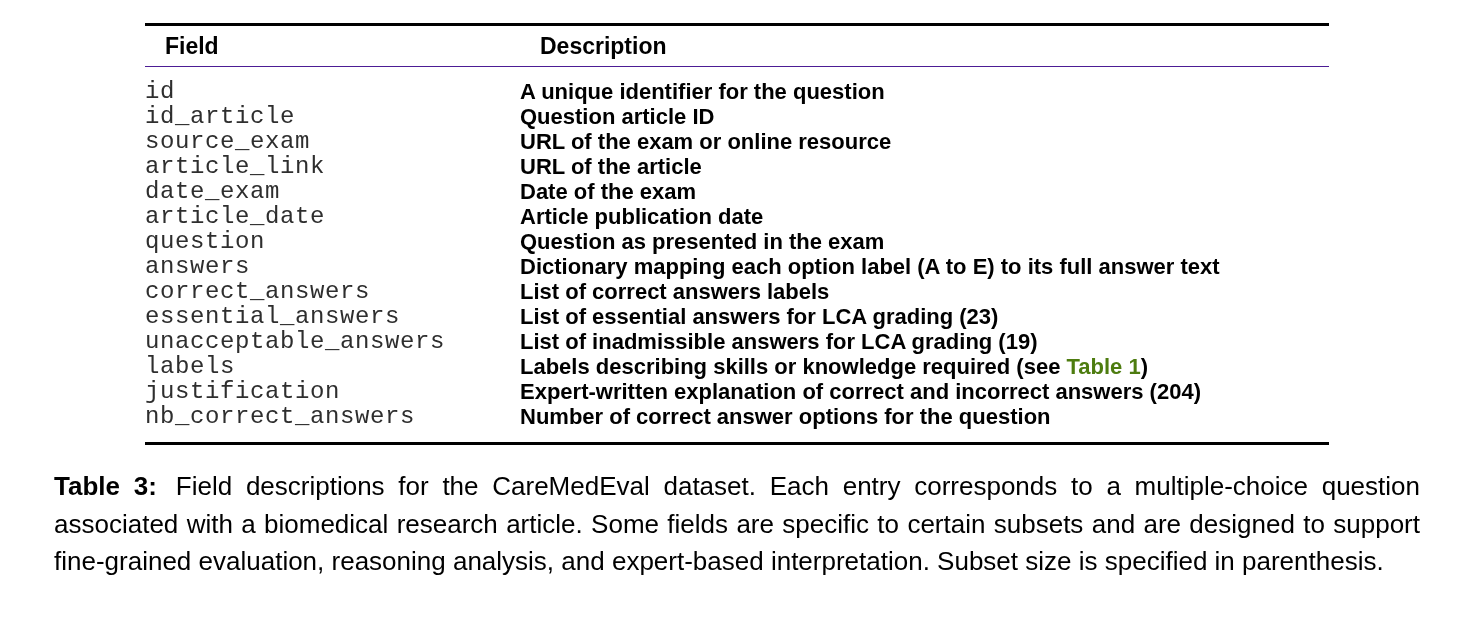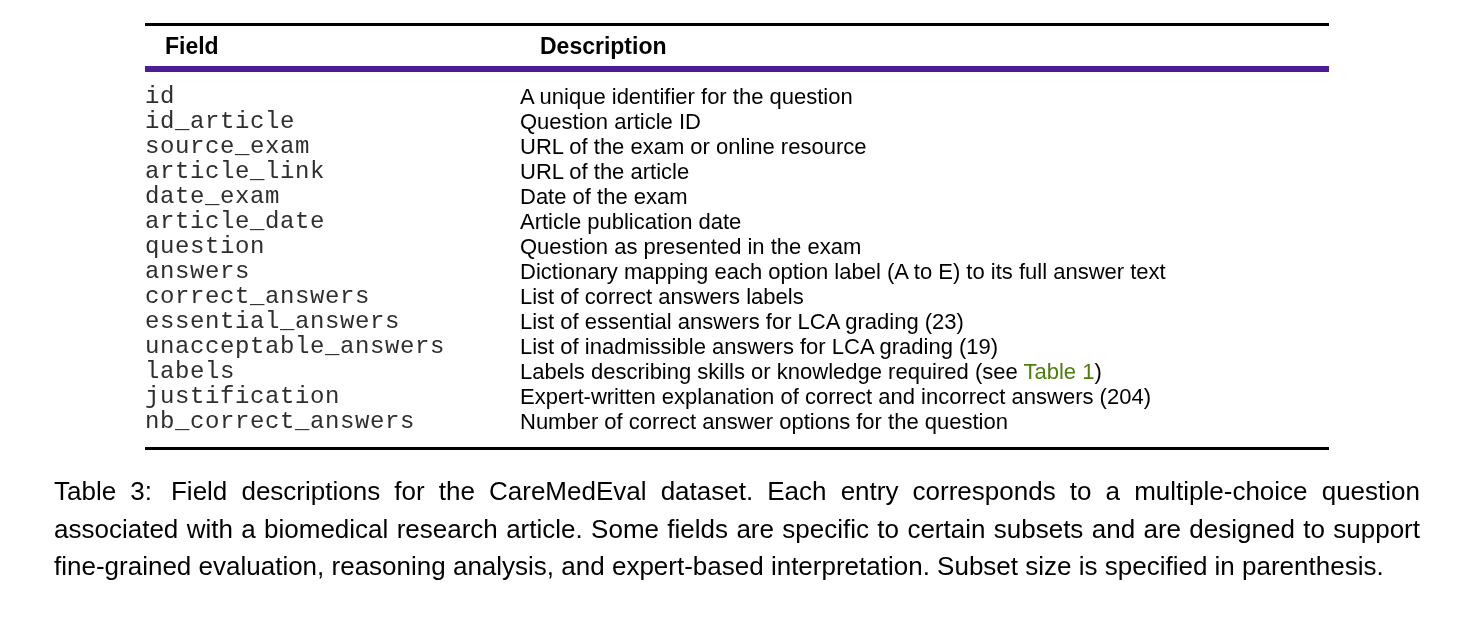--- a/index.html
+++ b/index.html
@@ -25,54 +25,55 @@
     margin: 23px 0 0 145px;
     border-top: 3px solid #000000;
     border-bottom: 3px solid #000000;
   }
   table.fields-table col.col-field { width: 375px; }
   table.fields-table th {
     text-align: left;
     font-size: 23px;
     font-weight: bold;
     padding: 8px 0 8px 20px;
-    border-bottom: 6px solid #4c1d95;
+    border-bottom: 1px solid #4c1d95;
     line-height: 24px;
   }
   table.fields-table td {
     vertical-align: top;
     line-height: 25px;
     padding: 0;
   }
   td.field-cell {
     font-family: "Liberation Mono", monospace;
     font-size: 24px;
     letter-spacing: 0.6px;
     color: #2e2e2e;
     padding-left: 20px;
     white-space: nowrap;
   }
   td.desc-cell {
     font-size: 22px;
     white-space: nowrap;
+    font-weight: bold;
   }
   tbody tr:first-child td { padding-top: 12px; }
   tbody tr:last-child td { padding-bottom: 13px; }
   a.ref-link {
     text-decoration: none;
     cursor: pointer;
   }
   p.caption {
     width: 1366px;
     margin: 23px 0 0 54px;
     font-size: 26px;
     line-height: 37.5px;
     text-align: justify;
   }
-  .caption-label { margin-right: 19px; }
+  .caption-label { margin-right: 19px; font-weight: bold; }
 </style>
 </head>
 <body>
 
 <div class="page">
 
   <table class="fields-table">
     <colgroup>
       <col class="col-field">
       <col class="col-desc">

